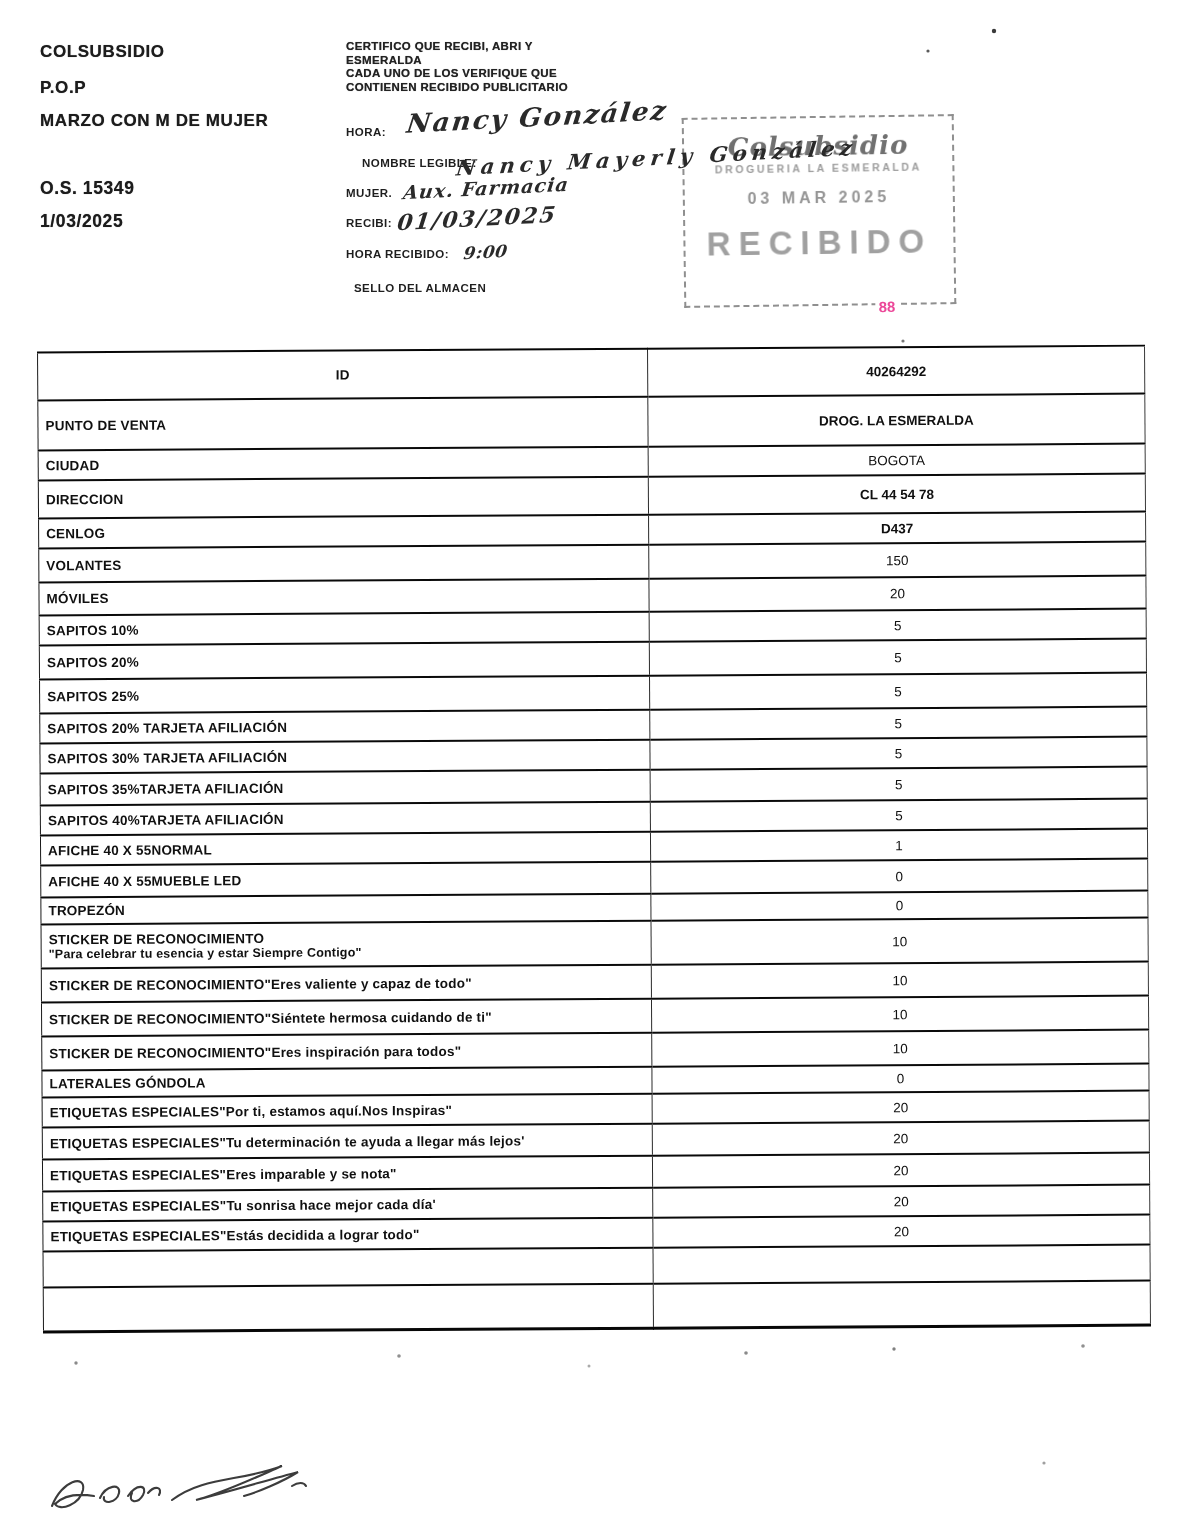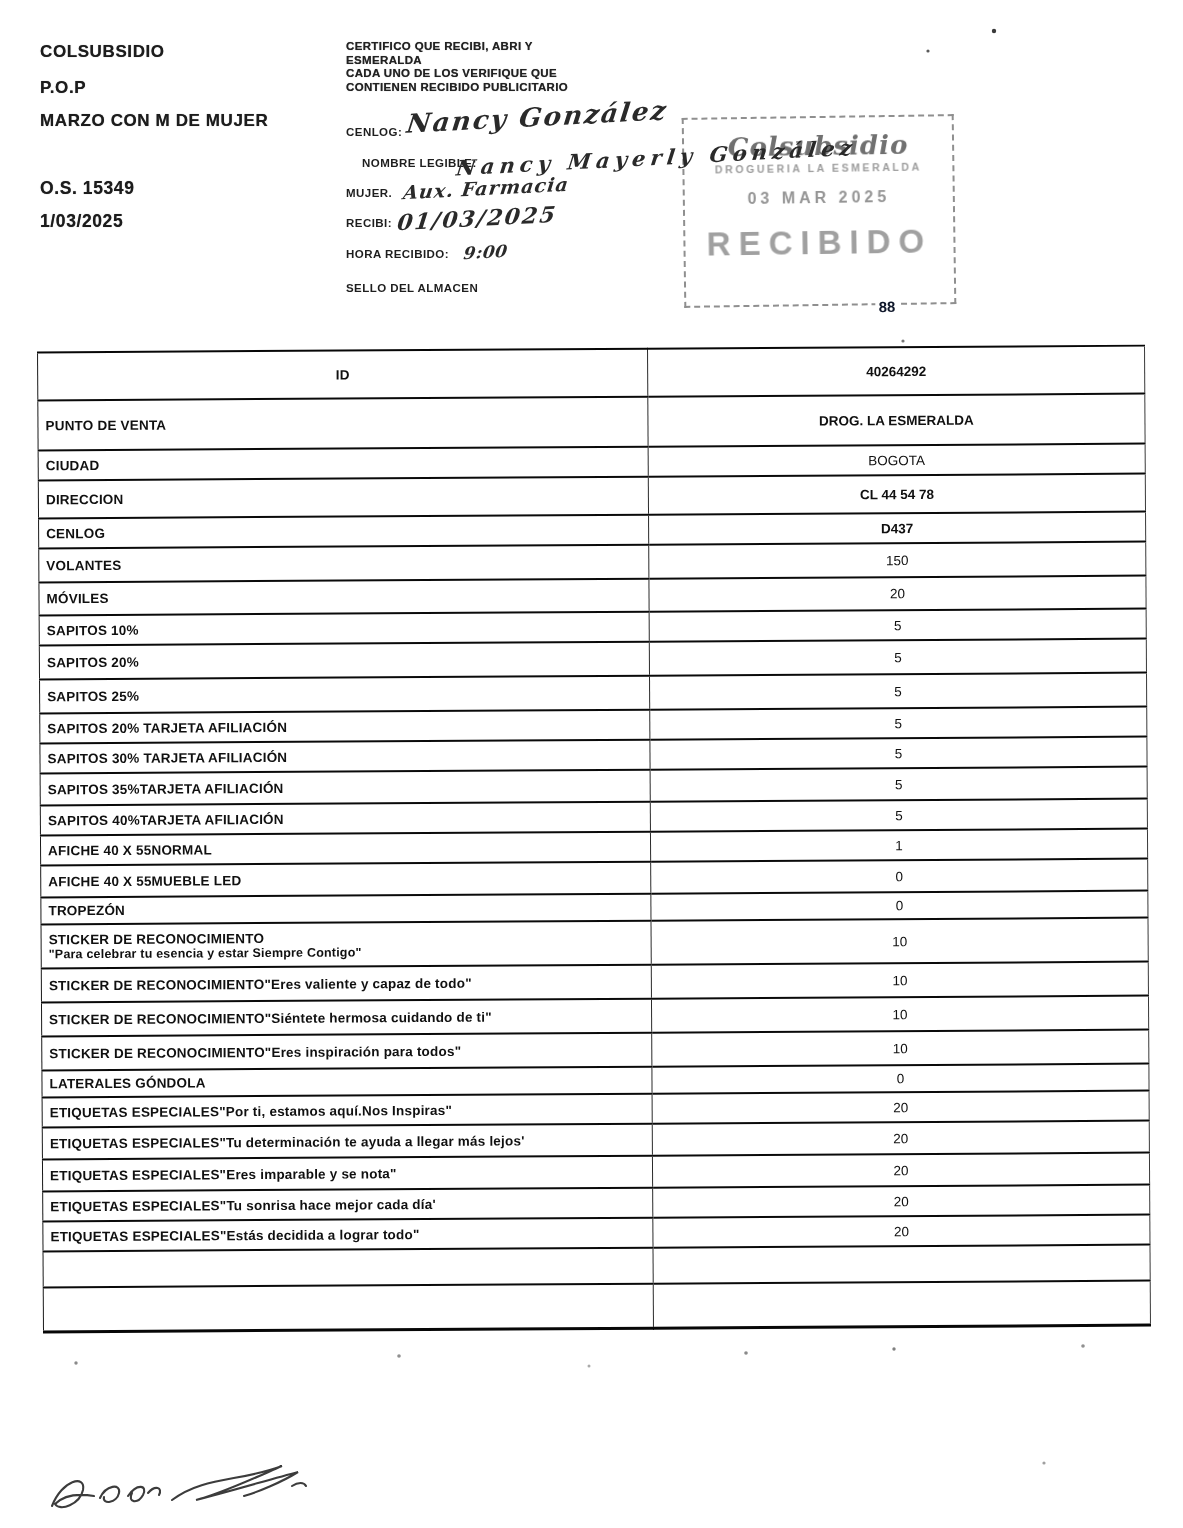--- a/index.html
+++ b/index.html
@@ -20,21 +20,21 @@
 
   
   .cert { position:absolute; left:346px; top:40px; width:345px; z-index:3; }
   .cert-statement div { font-size:11.5px; font-weight:bold; line-height:13.5px; letter-spacing:.35px; color:#222; }
   .cert-field { position:absolute; left:0; white-space:nowrap; font-size:11.5px; font-weight:bold; letter-spacing:.45px; color:#1e1e1e; }
   .f-firma  { top:86px; }
   .f-nombre { top:117px;padding-left:16px; }
   .f-cargo  { top:147px; }
   .f-fecha  { top:177px; }
   .f-hora   { top:208px; }
-  .f-sello  { top:242px; }
+  .f-sello  { top:242px;margin-left:8px; }
 
   .hand {
     font-family:"DejaVu Serif", serif; font-style:italic; color:#2a2a2a;
     display:inline-block; transform:skewX(-10deg) rotate(-3deg);
     position:absolute; white-space:nowrap;
   }
   .f-firma  .hand { left:62px;  top:-24px; font-size:26px; letter-spacing:2px; }
   .f-nombre .hand { left:112px; top:-12px; font-size:21px; letter-spacing:5px; }
   .f-cargo  .hand { left:58px;  top:-10px; font-size:19px; letter-spacing:1px; }
   .f-fecha  .hand { left:52px;  top:-12px; font-size:22px; letter-spacing:2px; }
@@ -43,21 +43,21 @@
   
   .stamp {
     position:absolute; left:683px; top:116px; width:272px; height:190px;
     border:2px dashed #8f8f8f; transform:rotate(-.8deg); z-index:2;
     text-align:center; color:#8a8a8a; background:rgba(255,255,255,0);
   }
   .stamp-brand { margin-top:13px; font-family:"DejaVu Serif", serif; font-weight:bold; font-style:italic; font-size:26px; color:#707070; letter-spacing:1px; filter:blur(.3px); }
   .stamp-loc   { margin-top:1px; font-size:10.5px; letter-spacing:2.6px; color:#9c9c9c; font-weight:bold; filter:blur(.3px); }
   .stamp-date  { margin-top:15px; font-size:16px; letter-spacing:4px; color:#959595; font-weight:bold; filter:blur(.45px); }
   .stamp-status{ margin-top:17px; font-size:33px; font-weight:bold; letter-spacing:8px; color:#a0a0a0; filter:blur(.55px); }
-  .stamp-num   { position:absolute; bottom:-12px; right:56px; font-size:15px; font-weight:bold; color:#0f172a; background:#fff; padding:0 3px; }
+  .stamp-num   { position:absolute; bottom:-12px; right:56px; font-size:15px; font-weight:bold; color:#ec4899; background:#fff; padding:0 3px; }
 
   
   .doc-table {
     position:absolute; left:40px; top:348px; width:1108px;
     border-collapse:collapse; table-layout:fixed;
     transform:rotate(-.35deg); transform-origin:50% 50%;
     border-left:1.5px solid #1a1a1a; border-right:1.5px solid #3a3a3a;
     border-top:2.5px solid #070707; border-bottom:3px solid #070707;
   }
   .doc-table td { border-bottom:2px solid #0a0a0a; vertical-align:middle; padding:1px 7px; font-size:13.5px; color:#101010; }
@@ -98,21 +98,21 @@
 
 <div class="cert">
   <div class="cert-statement scan-txt">
     <div>CERTIFICO QUE RECIBI, ABRI Y</div>
     <div>ESMERALDA</div>
     <div>CADA UNO DE LOS VERIFIQUE QUE</div>
     <div>CONTIENEN RECIBIDO PUBLICITARIO</div>
   </div>
 
   <div class="cert-field f-firma">
-    <span>CENLOG:</span>
+    <span>HORA:</span>
     <span class="hand">Nancy González</span>
   </div>
   <div class="cert-field f-nombre">
     <span>NOMBRE LEGIBLE:</span>
     <span class="hand">Nancy Mayerly González</span>
   </div>
   <div class="cert-field f-cargo">
     <span>MUJER.</span>
     <span class="hand">Aux. Farmacia</span>
   </div>

